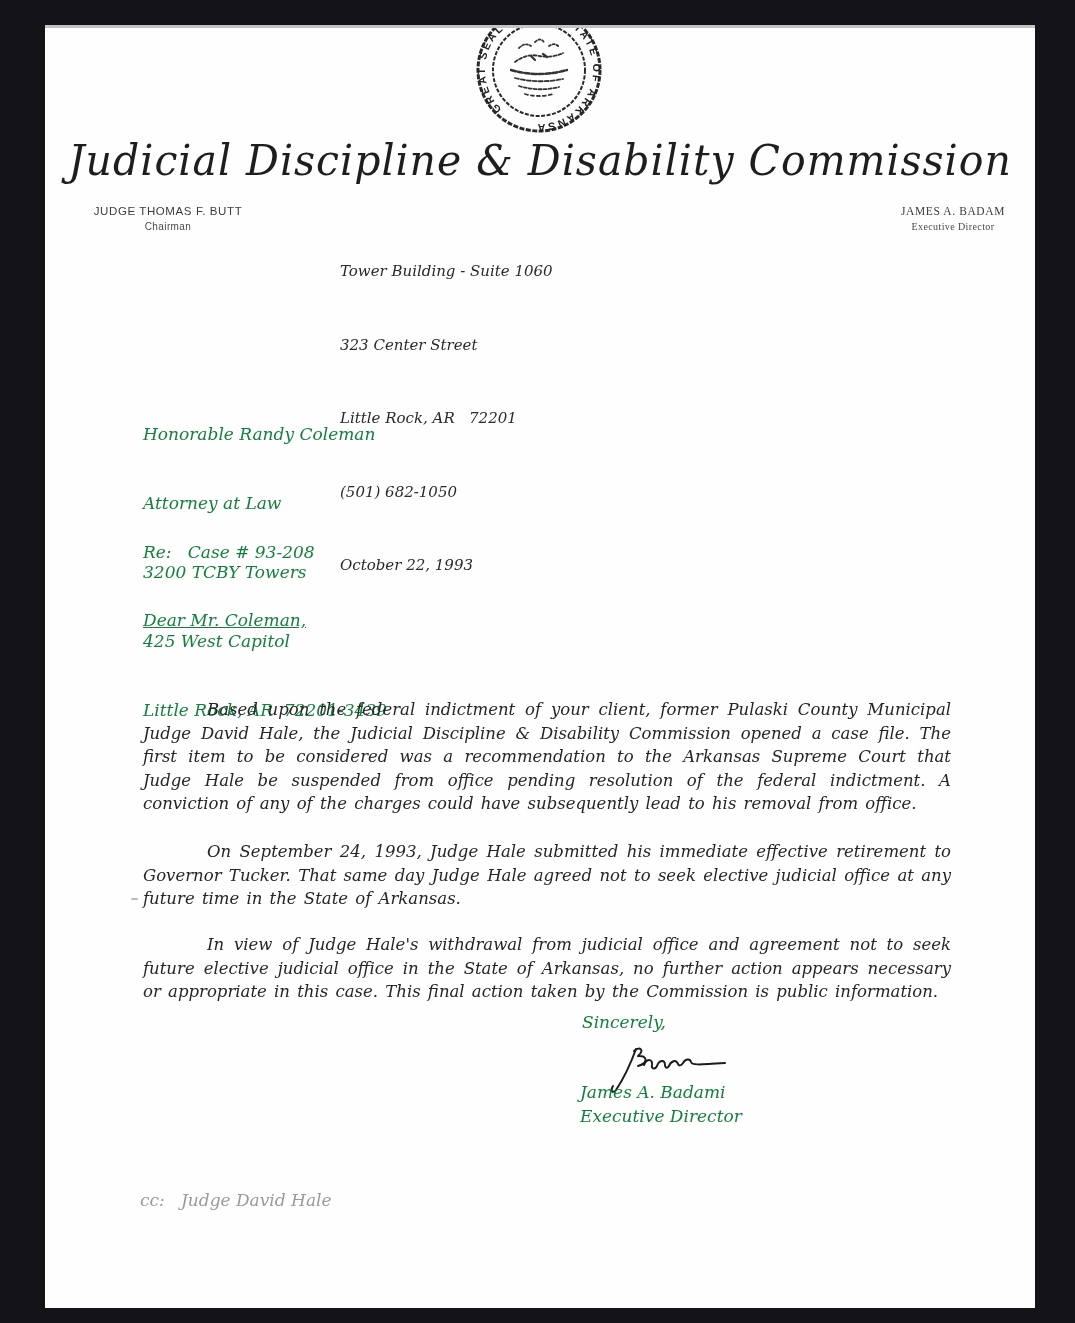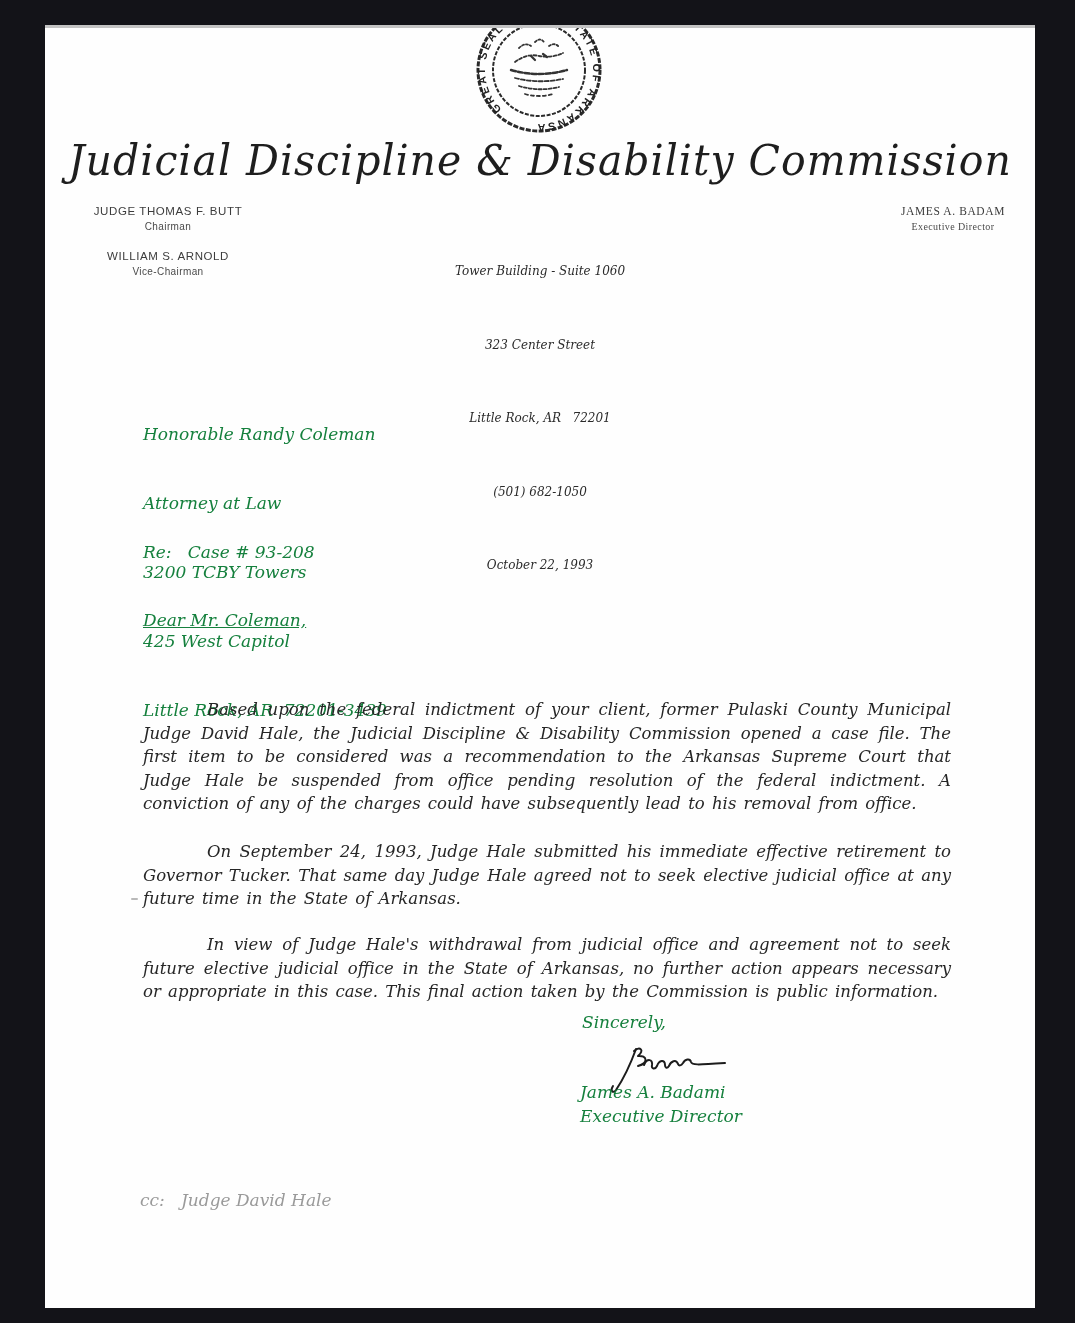--- a/index.html
+++ b/index.html
@@ -58,23 +58,22 @@
   .officials .sub { font-size: 10px; color: #4a4a4a; letter-spacing: 0.4px; }
   #officials-left { left: 18px; top: 175px; width: 210px; }
   #officials-left .pair + .pair { margin-top: 13px; }
   #executive-right { left: 838px; top: 175px; width: 140px; font-family: Liberation Serif, serif; }
 
   
   .addr-center {
     left: 295px;
     top: 182px;
     width: 400px;
-    text-align: center;
-    font-style: italic;
-    font-size: 12px;
+    font-style: italic;
+    font-size: 15px;
     line-height: 24.5px;
     color: #2a2a2a;
     white-space: pre;
   }
 
   
   .letter-text {
     font-style: italic;
     font-size: 17px;
     color: #15803d;
@@ -152,24 +151,20 @@
     </svg>
   </div>
 
   <div class="abs title">Judicial Discipline &amp; Disability Commission</div>
 
   <div class="abs officials" id="officials-left">
     <div class="pair">
       <div>JUDGE THOMAS F. BUTT</div>
       <div class="sub">Chairman</div>
     </div>
-    <div class="pair">
-      <div>WILLIAM S. ARNOLD</div>
-      <div class="sub">Vice-Chairman</div>
-    </div>
   </div>
 
   <div class="abs officials" id="executive-right">
     <div>JAMES A. BADAM</div>
     <div class="sub">Executive Director</div>
   </div>
 
   <div class="abs addr-center">
     <div>Tower Building - Suite 1060</div>
     <div>323 Center Street</div>

